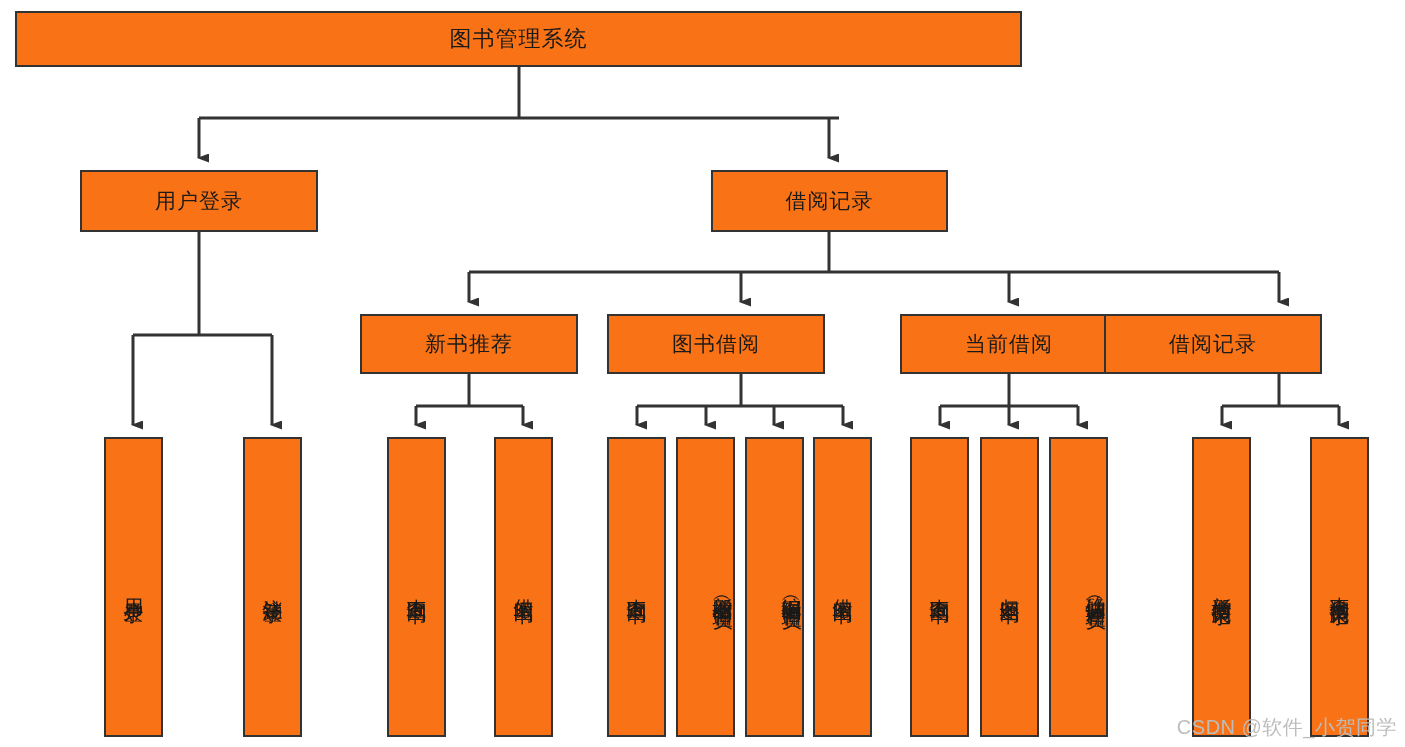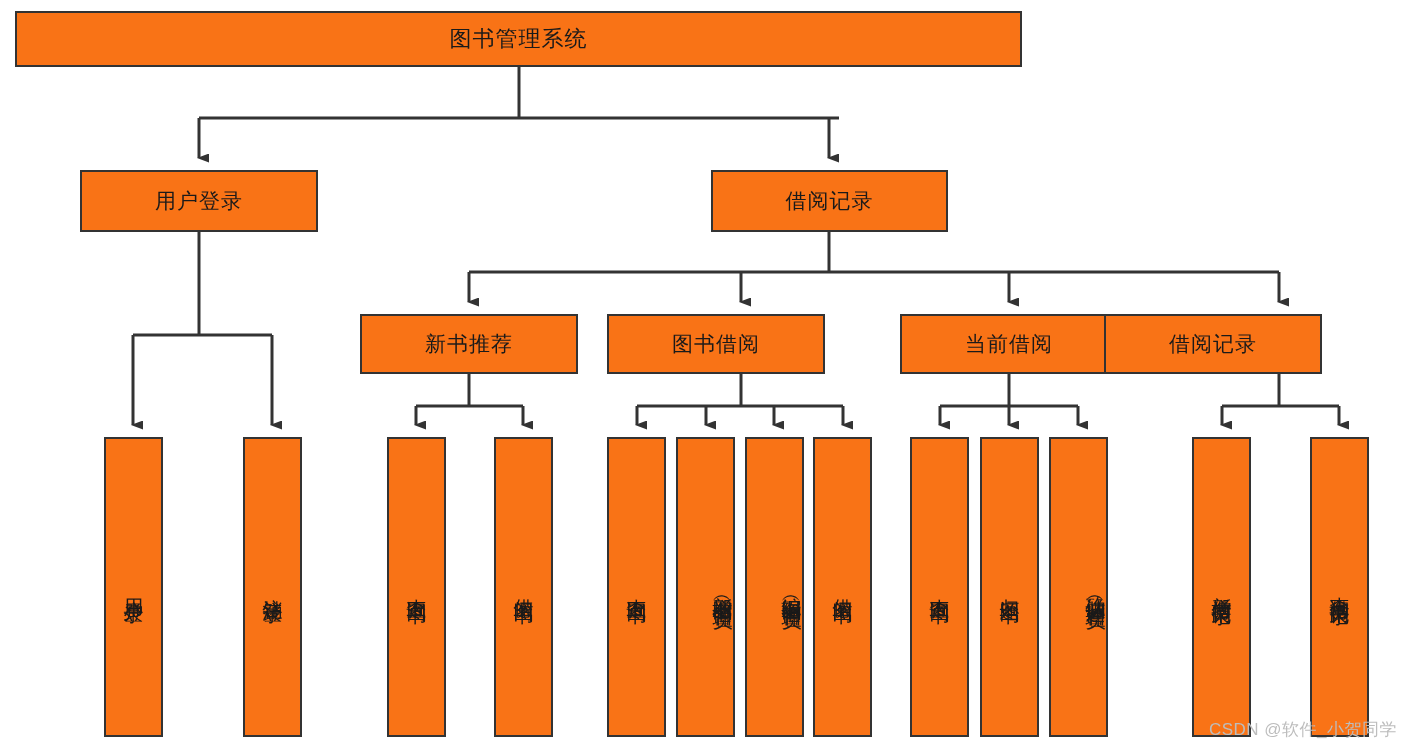--- a/index.html
+++ b/index.html
@@ -65,21 +65,21 @@
     align-items: flex-start;
   }
   .node.vert.midalign {
     align-items: center;
     padding-top: 0;
   }
   .watermark {
     position: absolute;
     right: 8px;
     bottom: 6px;
-    font-size: 17px;
+    font-size: 20px;
     color: #bdbdbd;
     letter-spacing: 0.5px;
     white-space: nowrap;
     user-select: none;
   }
 </style>
 </head>
 <body>
 
 <div id="canvas">

